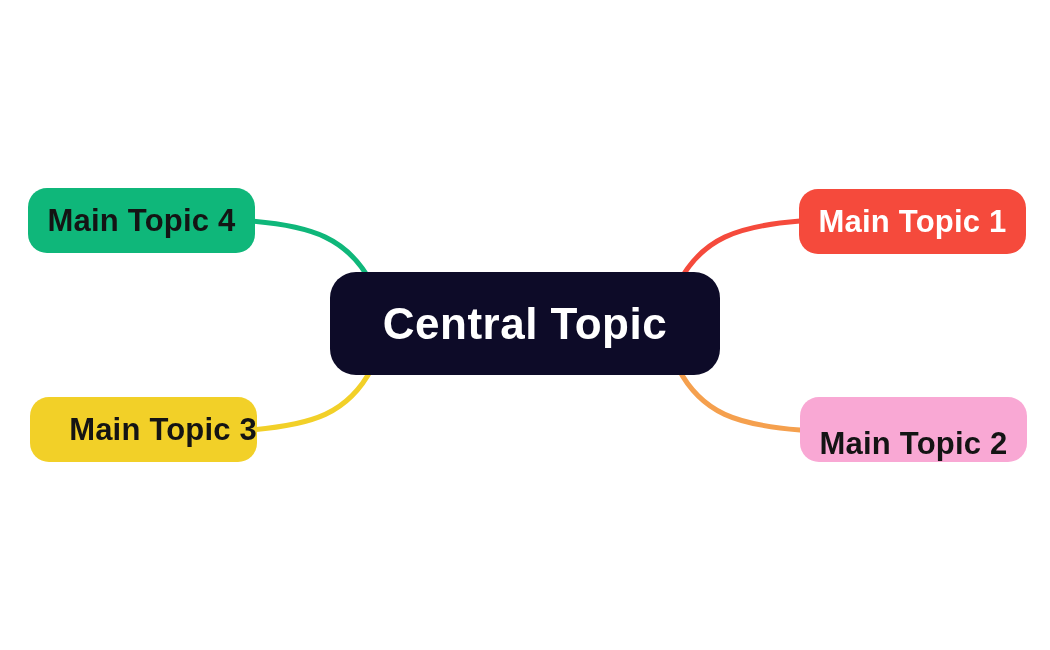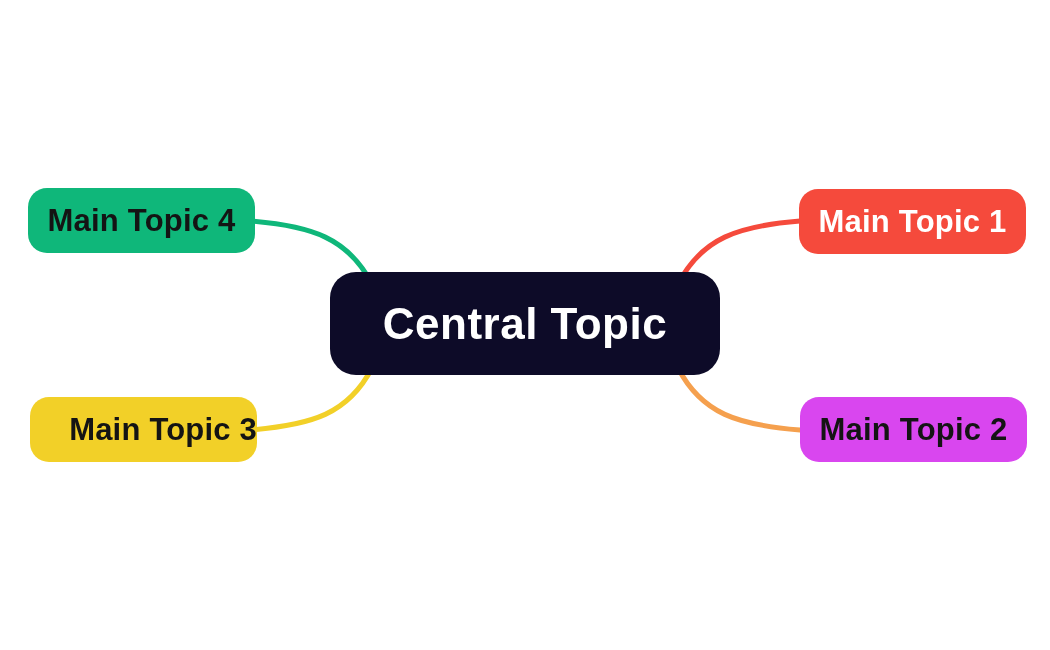--- a/index.html
+++ b/index.html
@@ -67,21 +67,21 @@
   </svg>
 
   <div class="node node-central" style="background-color: rgb(13, 11, 40); color: rgb(255, 255, 255);">
     <span>Central Topic</span>
   </div>
 
   <div class="node node-main node-topic-1" style="background-color: rgb(245, 74, 60); color: rgb(255, 255, 255);">
     <span>Main Topic 1</span>
   </div>
 
-  <div class="node node-main node-topic-2" style="background-color: #d946ef; color: rgb(20, 20, 20);">
+  <div class="node node-main node-topic-2" style="background-color: #f9a8d4; color: rgb(20, 20, 20); align-items: flex-end;">
     <span>Main Topic 2</span>
   </div>
 
   <div class="node node-main node-topic-3" style="background-color: rgb(242, 208, 40); color: rgb(20, 20, 20); justify-content: flex-end;">
     <span>Main Topic 3</span>
   </div>
 
   <div class="node node-main node-topic-4" style="background-color: rgb(15, 183, 122); color: rgb(20, 20, 20);">
     <span>Main Topic 4</span>
   </div>

